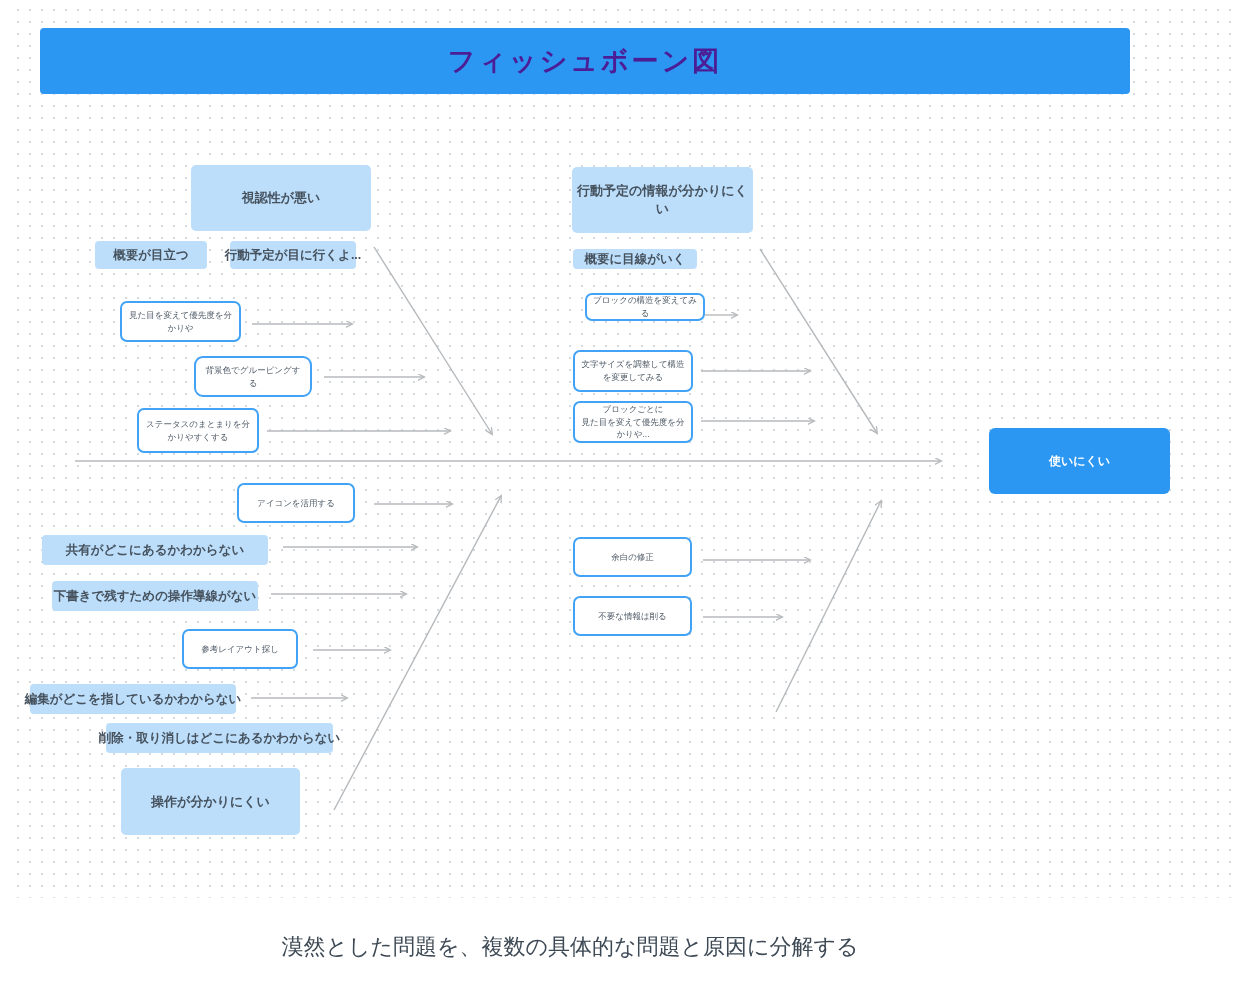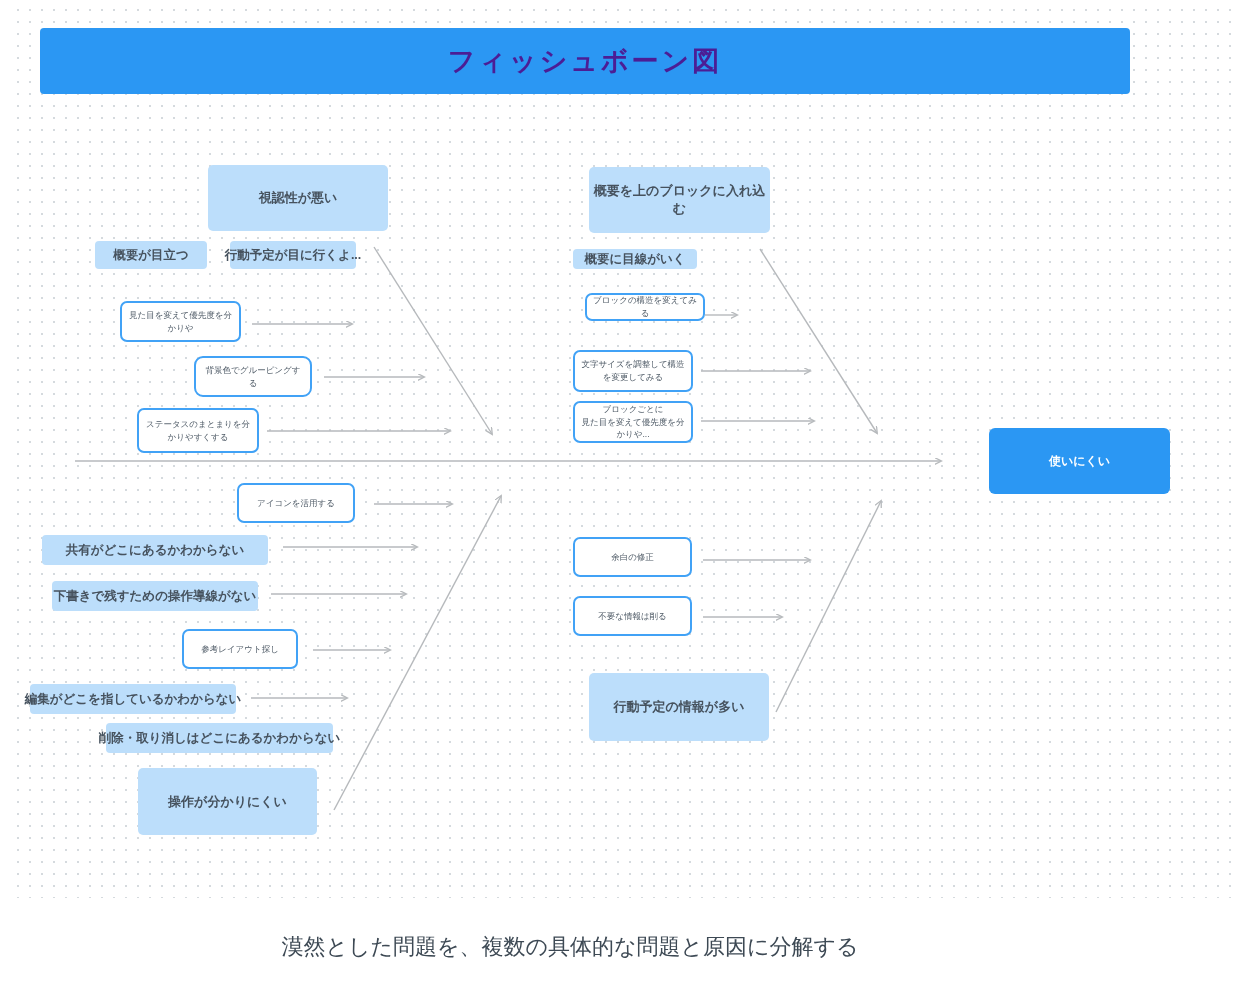--- a/index.html
+++ b/index.html
@@ -15,21 +15,21 @@
   .stage{position:relative;width:1250px;height:983px;background:#fff;}
   .dots{position:absolute;left:12px;top:4px;width:1228px;height:894px;
     background-image:radial-gradient(circle,#d5dade 1.1px,transparent 1.1px);
     background-size:12px 12px;}
   .wires{position:absolute;left:0;top:0;width:1250px;height:905px;pointer-events:none;}
   .banner{position:absolute;left:40px;top:28px;width:1090px;height:66px;
     background:var(--blue);border-radius:4px;display:flex;align-items:center;
     justify-content:center;color:#4c1d95;font-size:27px;font-weight:bold;letter-spacing:3px;}
   .cat{position:absolute;background:var(--lightblue);border-radius:5px;display:flex;
     align-items:center;justify-content:center;font-size:13px;font-weight:bold;
-    color:var(--darktext);text-align:center;padding:4px;margin-left:17px;}
+    color:var(--darktext);text-align:center;padding:4px;}
   .prob{position:absolute;background:var(--lightblue);border-radius:4px;display:flex;
     align-items:center;justify-content:center;font-size:12.5px;font-weight:bold;
     color:var(--darktext);white-space:nowrap;padding:0 6px;}
   .cause{position:absolute;background:#fff;border:2px solid var(--outline);
     border-radius:7px;display:flex;align-items:center;justify-content:center;
     font-size:8.5px;color:#4e5a66;text-align:center;white-space:pre-line;
     line-height:1.5;padding:2px 6px;}
   .head{position:absolute;left:989px;top:428px;width:181px;height:66px;
     background:var(--blue);border-radius:6px;display:flex;align-items:center;
     justify-content:center;color:#fff;font-size:12px;font-weight:bold;}
@@ -74,33 +74,32 @@
 
   <div class="head">使いにくい</div>
 
   <div class="cat" style="left:191px;top:165px;width:180px;height:66px;">視認性が悪い</div>
   <div class="prob" style="left:95px;top:241px;width:112px;height:28px;">概要が目立つ</div>
   <div class="prob" style="left:230px;top:241px;width:126px;height:28px;">行動予定が目に行くよ...</div>
   <div class="cause" style="left:120px;top:301px;width:121px;height:41px;">見た目を変えて優先度を分かりや</div>
   <div class="cause" style="left:194px;top:356px;width:118px;height:41px;border-radius:9px;">背景色でグルーピングする</div>
   <div class="cause" style="left:137px;top:408px;width:122px;height:45px;">ステータスのまとまりを分かりやすくする</div>
 
-  <div class="cat" style="left:572px;top:167px;width:181px;height:66px;">概要を上のブロックに入れ込む</div>
+  <div class="cat" style="left:572px;top:167px;width:181px;height:66px;">行動予定の情報が分かりにくい</div>
   <div class="prob" style="left:573px;top:249px;width:124px;height:20px;font-family:Liberation Mono, monospace;">概要に目線がいく</div>
   <div class="cause" style="left:573px;top:293px;width:120px;height:28px;margin-left:12px;">ブロックの構造を変えてみる</div>
   <div class="cause" style="left:573px;top:350px;width:120px;height:42px;">文字サイズを調整して構造を変更してみる</div>
   <div class="cause" style="left:573px;top:401px;width:120px;height:42px;">ブロックごとに
 見た目を変えて優先度を分かりや...</div>
 
   <div class="cause" style="left:237px;top:483px;width:118px;height:40px;">アイコンを活用する</div>
   <div class="prob" style="left:42px;top:535px;width:226px;height:30px;">共有がどこにあるかわからない</div>
   <div class="prob" style="left:52px;top:581px;width:206px;height:30px;">下書きで残すための操作導線がない</div>
   <div class="cause" style="left:182px;top:629px;width:116px;height:40px;">参考レイアウト探し</div>
   <div class="prob" style="left:30px;top:684px;width:206px;height:30px;">編集がどこを指しているかわからない</div>
   <div class="prob" style="left:106px;top:723px;width:227px;height:30px;">削除・取り消しはどこにあるかわからない</div>
   <div class="cat" style="left:121px;top:768px;width:179px;height:67px;">操作が分かりにくい</div>
 
   <div class="cause" style="left:573px;top:537px;width:119px;height:40px;">余白の修正</div>
   <div class="cause" style="left:573px;top:596px;width:119px;height:40px;">不要な情報は削る</div>
-  <div class="cat" style="left:572px;top:673px;width:180px;height:68px;">行動予定の情報が多い</div>
 
   <div class="caption">漠然とした問題を、複数の具体的な問題と原因に分解する</div>
 </div>
 
 </body></html>

